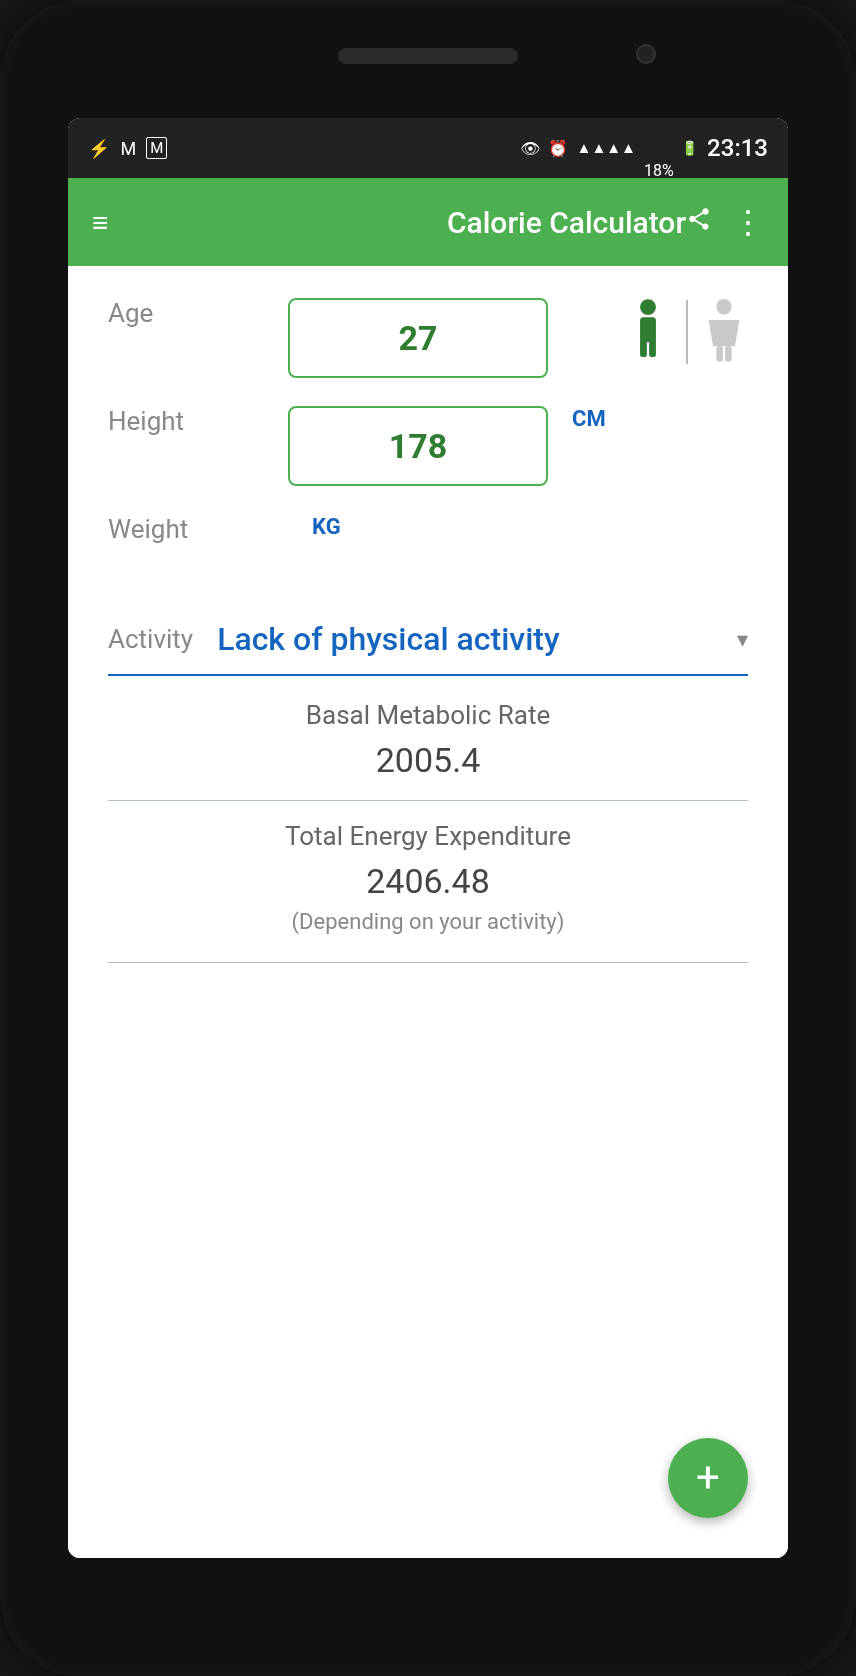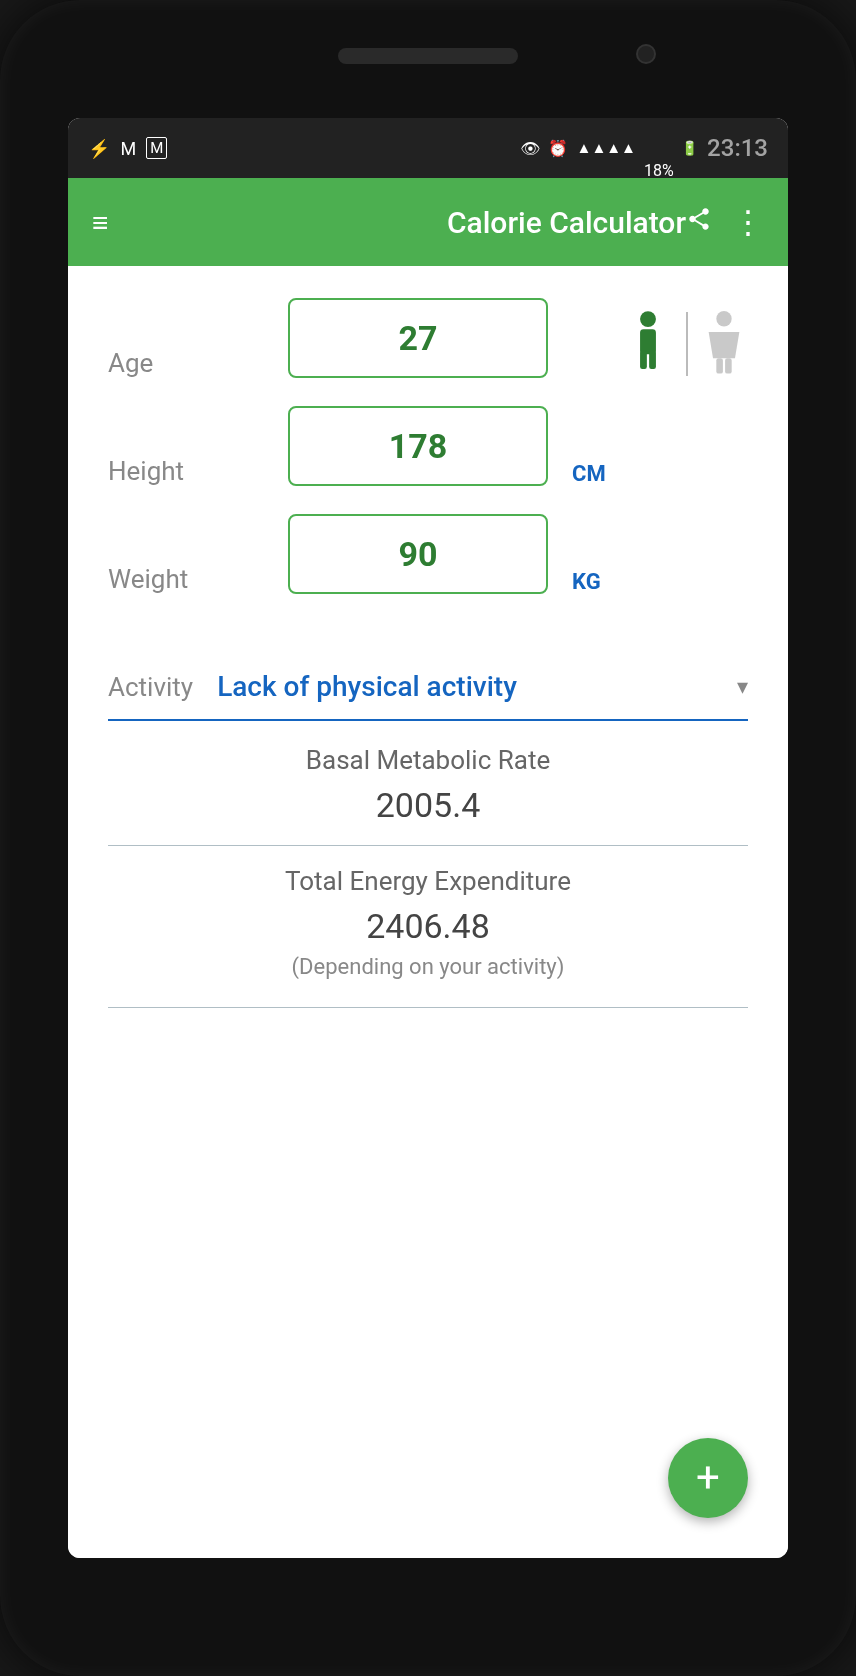--- a/index.html
+++ b/index.html
@@ -85,21 +85,21 @@
       display: flex;
       align-items: center;
       gap: 8px;
       color: #fff;
       font-size: 18px;
     }
 
     .status-time {
       font-size: 24px;
       font-weight: 500;
-      color: #a3a3a3;
+      color: #ffffff;
       text-align: center;
     }
 
     .battery-pct {
       font-size: 16px;
       color: #fff;
       margin-top: 44px;
     }
 
     
@@ -149,21 +149,21 @@
     }
 
     
     .fields-section {
       padding: 32px 40px;
       background: #fff;
     }
 
     .field-row {
       display: flex;
-      align-items: flex-end;
+      align-items: flex-start;
       margin-bottom: 28px;
     }
 
     .field-label {
       width: 180px;
       font-size: 26px;
       color: #888;
       font-weight: 400;
     }
 
@@ -213,21 +213,21 @@
       margin: 0 40px;
     }
 
     .activity-label {
       font-size: 26px;
       color: #888;
       margin-right: 24px;
     }
 
     .activity-value {
-      font-size: 28px;
+      font-size: 32px;
       color: #1565c0;
       font-weight: 500;
       flex: 1;
       cursor: pointer;
     }
 
     .dropdown-arrow {
       color: #888;
       font-size: 22px;
       cursor: pointer;
@@ -367,23 +367,20 @@
         <div class="field-row">
           <span class="field-label">Height</span>
           <div class="field-input-box">
             <span>178</span>
           </div>
           <span class="field-unit">CM</span>
         </div>
 
         <div class="field-row">
           <span class="field-label">Weight</span>
-          <div class="field-input-box">
-            <span>90</span>
-          </div>
           <span class="field-unit">KG</span>
         </div>
 
       </div>
 
       <div style="margin: 0 40px 0 40px;">
         <div class="activity-section" style="margin: 0; padding: 16px 0;">
           <span class="activity-label">Activity</span>
           <span class="activity-value">Lack of physical activity</span>
           <span class="dropdown-arrow">▾</span>

